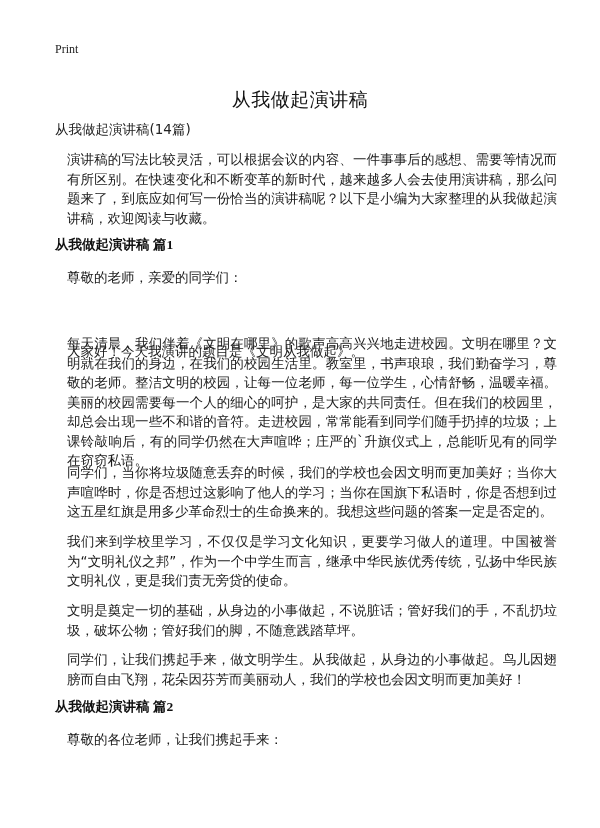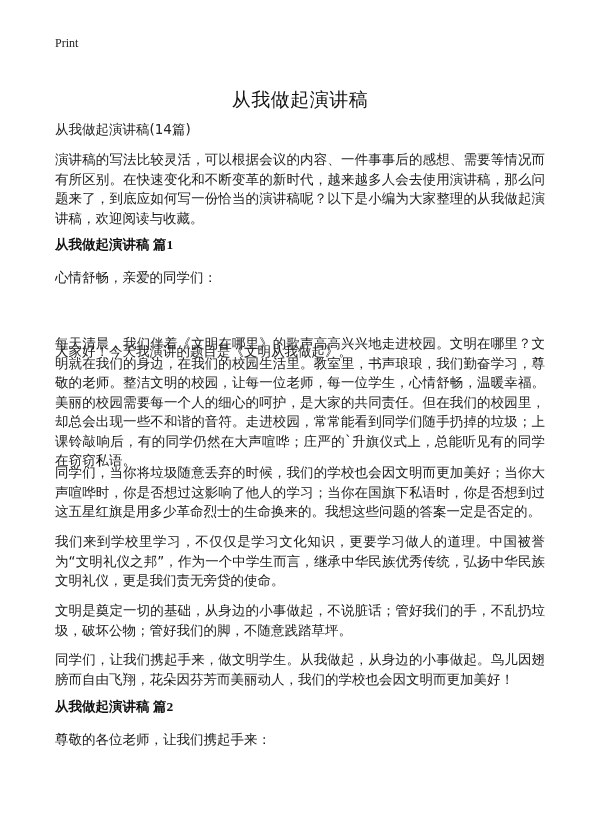--- a/index.html
+++ b/index.html
@@ -17,21 +17,21 @@
     }
     .page {
       position: absolute;
       left: 55px;
       top: 0;
       width: 500px;
     }
     .print-label {
       position: absolute;
       left: 0;
-      top: 36px;
+      top: 42px;
       font-family: "Liberation Serif", "DejaVu Serif", serif;
       font-size: 12px;
       color: #222;
       line-height: 14px;
     }
     .doc-title {
       position: absolute;
       left: 0;
       top: 80px;
       width: 490px;
@@ -45,21 +45,21 @@
     .subtitle {
       position: absolute;
       left: 0;
       top: 120px;
       font-size: 13.5px;
       line-height: 18px;
       color: #222;
     }
     .para {
       position: absolute;
-      left: 0;
+      left: 12px;
       width: 490px;
       font-size: 13.5px;
       line-height: 19.5px;
       color: #1a1a1a;
       text-align: justify;
       margin: 0;
     }
     .section-heading {
       position: absolute;
       left: 0;
@@ -77,21 +77,21 @@
   <div class="print-label">Print</div>
 
   <div class="doc-title">从我做起演讲稿</div>
 
   <div class="subtitle">从我做起演讲稿(14篇)</div>
 
   <p class="para" style="top:150px;">演讲稿的写法比较灵活，可以根据会议的内容、一件事事后的感想、需要等情况而有所区别。在快速变化和不断变革的新时代，越来越多人会去使用演讲稿，那么问题来了，到底应如何写一份恰当的演讲稿呢？以下是小编为大家整理的从我做起演讲稿，欢迎阅读与收藏。</p>
 
   <div class="section-heading" style="top:236px;">从我做起演讲稿 篇1</div>
 
-  <p class="para" style="top:268px;">心情舒畅，亲爱的同学们：</p>
+  <p class="para" style="top:268px;">尊敬的老师，亲爱的同学们：</p>
 
   <p class="para" style="top:300px;margin-top:42px;">大家好！今天我演讲的题目是《文明从我做起》。</p>
 
   <p class="para" style="top:334px;">每天清晨，我们伴着《文明在哪里》的歌声高高兴兴地走进校园。文明在哪里？文明就在我们的身边，在我们的校园生活里。教室里，书声琅琅，我们勤奋学习，尊敬的老师。整洁文明的校园，让每一位老师，每一位学生，心情舒畅，温暖幸福。美丽的校园需要每一个人的细心的呵护，是大家的共同责任。但在我们的校园里，却总会出现一些不和谐的音符。走进校园，常常能看到同学们随手扔掉的垃圾；上课铃敲响后，有的同学仍然在大声喧哗；庄严的`升旗仪式上，总能听见有的同学在窃窃私语。</p>
 
   <p class="para" style="top:463px;">同学们，当你将垃圾随意丢弃的时候，我们的学校也会因文明而更加美好；当你大声喧哗时，你是否想过这影响了他人的学习；当你在国旗下私语时，你是否想到过这五星红旗是用多少革命烈士的生命换来的。我想这些问题的答案一定是否定的。</p>
 
   <p class="para" style="top:532px;">我们来到学校里学习，不仅仅是学习文化知识，更要学习做人的道理。中国被誉为“文明礼仪之邦”，作为一个中学生而言，继承中华民族优秀传统，弘扬中华民族文明礼仪，更是我们责无旁贷的使命。</p>
 
   <p class="para" style="top:601px;">文明是奠定一切的基础，从身边的小事做起，不说脏话；管好我们的手，不乱扔垃圾，破坏公物；管好我们的脚，不随意践踏草坪。</p>

